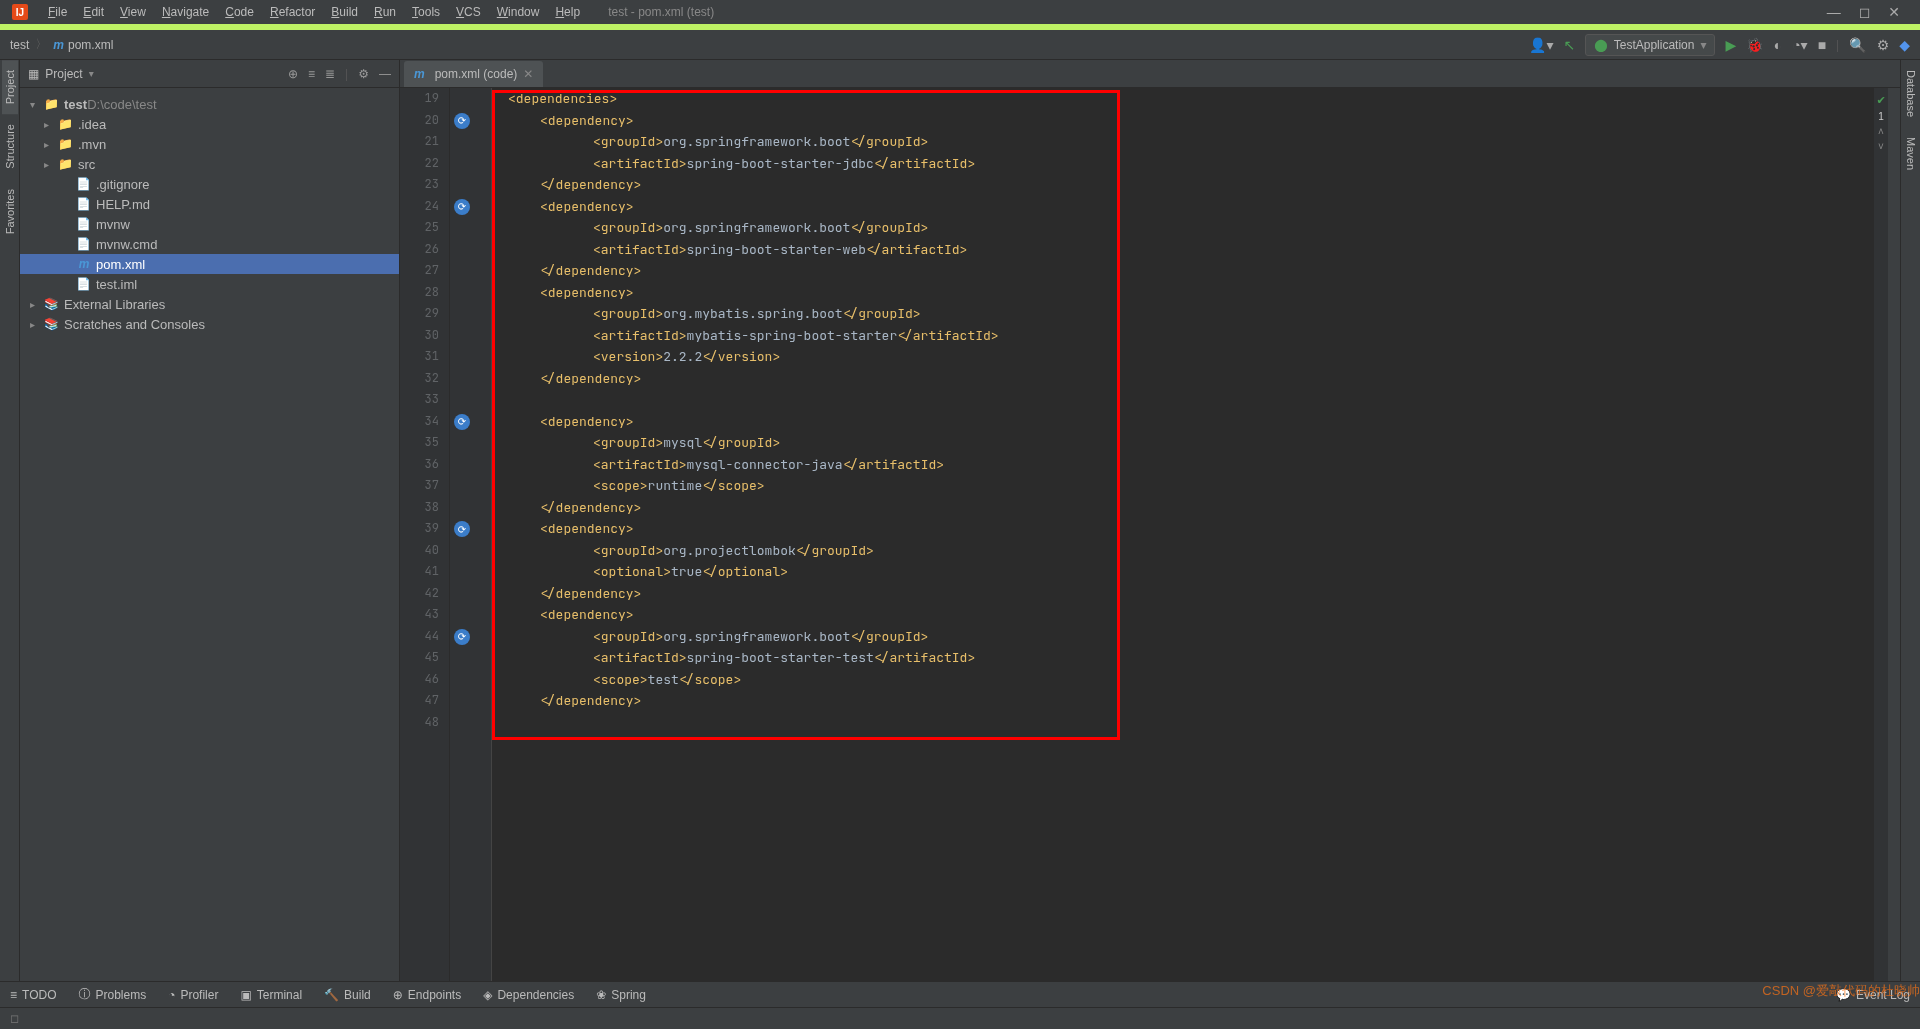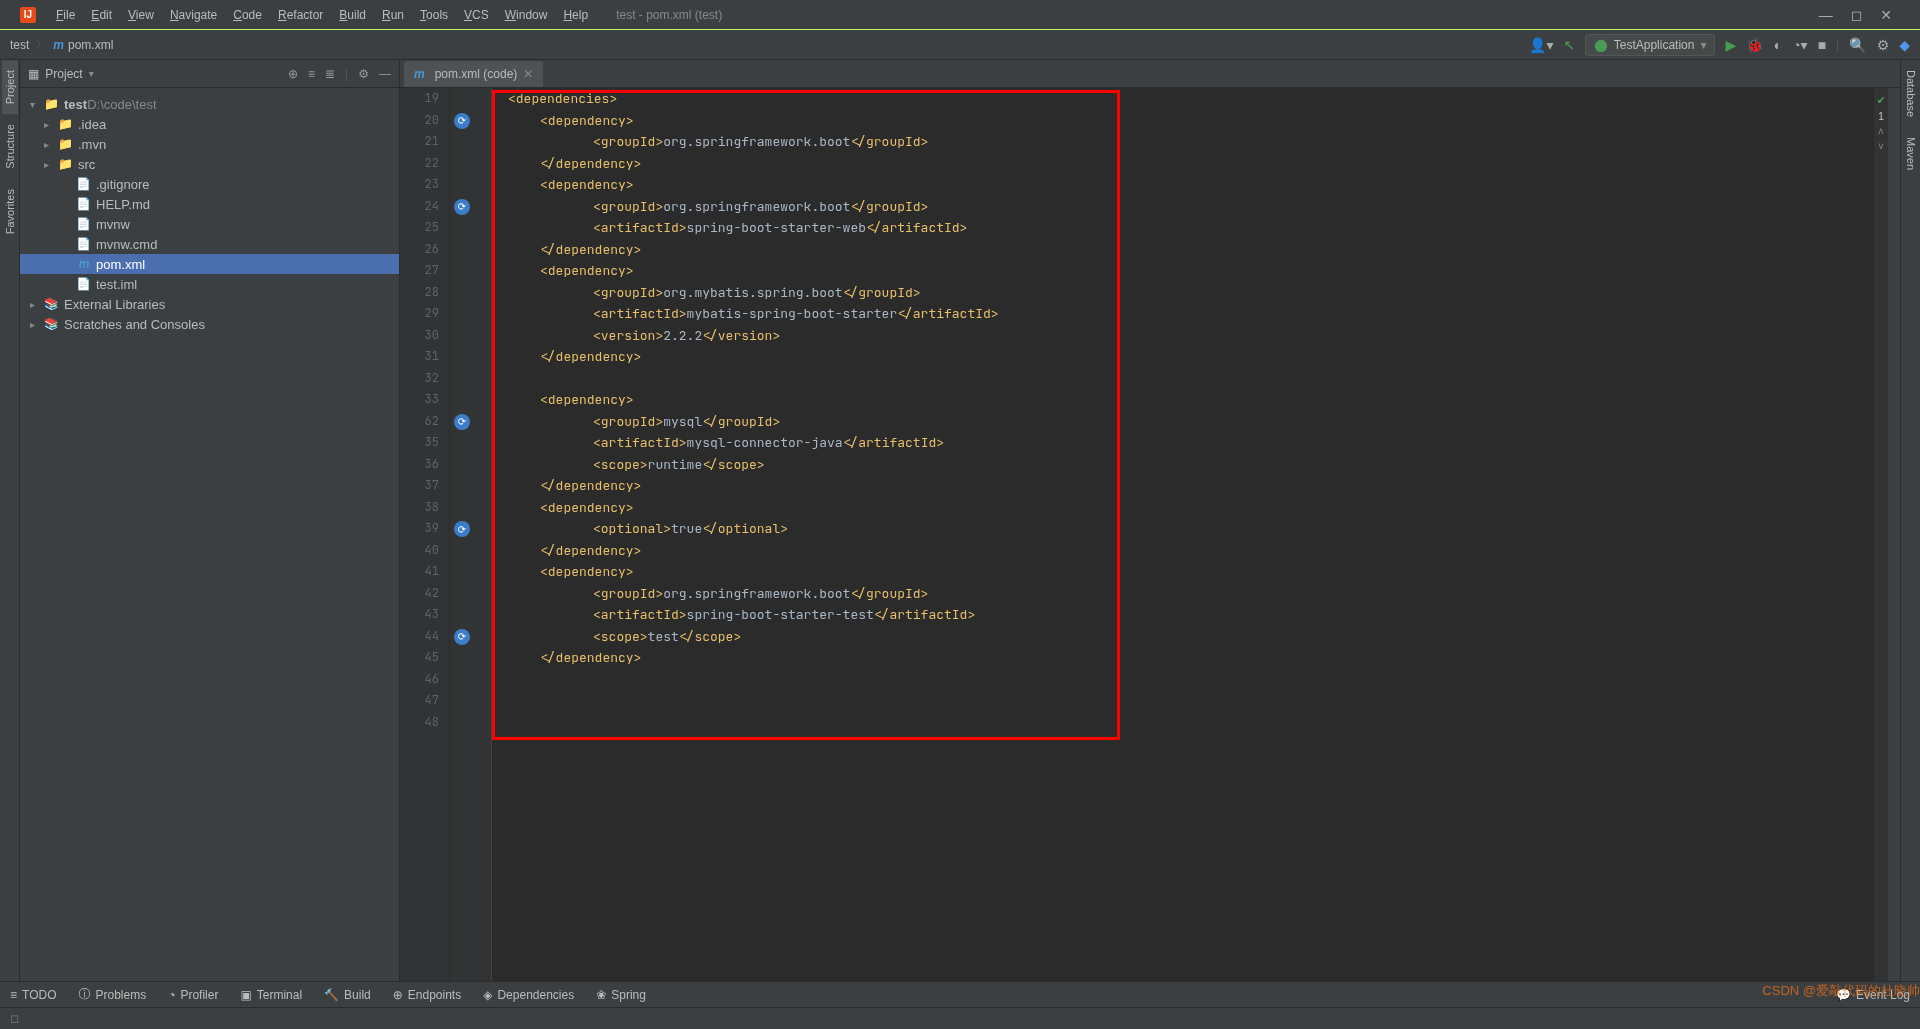--- a/index.html
+++ b/index.html
@@ -1,18 +1,18 @@
 <!DOCTYPE html>
 <html><head>
 <meta charset="utf-8">
 <style>
 * { margin: 0; padding: 0; box-sizing: border-box; }
 body { font-family: "Segoe UI", Arial, sans-serif; font-size: 12px; background: #2b2b2b; color: #bbbbbb; overflow: hidden; width: 1920px; height: 1029px; }
 
-.menubar { height: 30px; background: #3c3f41; display: flex; align-items: center; padding: 0 20px; border-bottom: 1px solid #bef264; }
+.menubar { height: 30px; background: #3c3f41; display: flex; align-items: center; padding: 0 12px; border-bottom: 6px solid #bef264; }
 .app-icon { width: 16px; height: 16px; margin-right: 12px; background:#e64a19; border-radius:2px; display:flex; align-items:center; justify-content:center; color:#fff; font-size:10px; font-weight:bold;}
 .menu-item { padding: 4px 8px; color: #bbbbbb; cursor: pointer; }
 .menu-item u { text-decoration: underline; }
 .title-text { margin-left: 20px; color: #888; }
 .window-controls { margin-left: auto; display: flex; gap: 18px; padding-right: 8px; }
 .window-controls span { color:#aaa; cursor:pointer; font-size:14px; }
 
 .navbar { height: 30px; background: #3c3f41; display: flex; align-items: center; padding: 0 10px; border-bottom: 1px solid #2b2b2b; }
 .crumb { color:#bbb; }
 .crumb-sep { color:#666; margin:0 6px; }
@@ -197,21 +197,21 @@
           <div class="gutter-line">24</div>
           <div class="gutter-line">25</div>
           <div class="gutter-line">26</div>
           <div class="gutter-line">27</div>
           <div class="gutter-line">28</div>
           <div class="gutter-line">29</div>
           <div class="gutter-line">30</div>
           <div class="gutter-line">31</div>
           <div class="gutter-line">32</div>
           <div class="gutter-line">33</div>
-          <div class="gutter-line">62</div>
+          <div class="gutter-line">34</div>
           <div class="gutter-line">35</div>
           <div class="gutter-line">36</div>
           <div class="gutter-line">37</div>
           <div class="gutter-line">38</div>
           <div class="gutter-line">39</div>
           <div class="gutter-line">40</div>
           <div class="gutter-line">41</div>
           <div class="gutter-line">42</div>
           <div class="gutter-line">43</div>
           <div class="gutter-line">44</div>
@@ -226,37 +226,39 @@
           <div class="code-marker" style="top: 325.5px;">⟳</div>
           <div class="code-marker" style="top: 433px;">⟳</div>
           <div class="code-marker" style="top: 540.5px;">⟳</div>
         </div>
       <div class="fold-col"></div>
       <div class="code-area" id="code">
         <div class="red-box"></div>
       <div class="code-line ind1"><span class="tag">&lt;dependencies&gt;</span></div>
           <div class="code-line ind2"><span class="tag">&lt;dependency&gt;</span></div>
           <div class="code-line ind3"><span class="tag">&lt;groupId&gt;</span><span class="val">org.springframework.boot</span><span class="tag">&lt;/groupId&gt;</span></div>
+          <div class="code-line ind3"><span class="tag">&lt;artifactId&gt;</span><span class="val">spring-boot-starter-jdbc</span><span class="tag">&lt;/artifactId&gt;</span></div>
           <div class="code-line ind2"><span class="tag">&lt;/dependency&gt;</span></div>
           <div class="code-line ind2"><span class="tag">&lt;dependency&gt;</span></div>
           <div class="code-line ind3"><span class="tag">&lt;groupId&gt;</span><span class="val">org.springframework.boot</span><span class="tag">&lt;/groupId&gt;</span></div>
           <div class="code-line ind3"><span class="tag">&lt;artifactId&gt;</span><span class="val">spring-boot-starter-web</span><span class="tag">&lt;/artifactId&gt;</span></div>
           <div class="code-line ind2"><span class="tag">&lt;/dependency&gt;</span></div>
           <div class="code-line ind2"><span class="tag">&lt;dependency&gt;</span></div>
           <div class="code-line ind3"><span class="tag">&lt;groupId&gt;</span><span class="val">org.mybatis.spring.boot</span><span class="tag">&lt;/groupId&gt;</span></div>
           <div class="code-line ind3"><span class="tag">&lt;artifactId&gt;</span><span class="val">mybatis-spring-boot-starter</span><span class="tag">&lt;/artifactId&gt;</span></div>
           <div class="code-line ind3"><span class="tag">&lt;version&gt;</span><span class="val">2.2.2</span><span class="tag">&lt;/version&gt;</span></div>
           <div class="code-line ind2"><span class="tag">&lt;/dependency&gt;</span></div>
           <div class="code-line ind0"></div>
           <div class="code-line ind2"><span class="tag">&lt;dependency&gt;</span></div>
           <div class="code-line ind3"><span class="tag">&lt;groupId&gt;</span><span class="val">mysql</span><span class="tag">&lt;/groupId&gt;</span></div>
           <div class="code-line ind3"><span class="tag">&lt;artifactId&gt;</span><span class="val">mysql-connector-java</span><span class="tag">&lt;/artifactId&gt;</span></div>
           <div class="code-line ind3"><span class="tag">&lt;scope&gt;</span><span class="val">runtime</span><span class="tag">&lt;/scope&gt;</span></div>
           <div class="code-line ind2"><span class="tag">&lt;/dependency&gt;</span></div>
           <div class="code-line ind2"><span class="tag">&lt;dependency&gt;</span></div>
+          <div class="code-line ind3"><span class="tag">&lt;groupId&gt;</span><span class="val">org.projectlombok</span><span class="tag">&lt;/groupId&gt;</span></div>
           <div class="code-line ind3"><span class="tag">&lt;optional&gt;</span><span class="val">true</span><span class="tag">&lt;/optional&gt;</span></div>
           <div class="code-line ind2"><span class="tag">&lt;/dependency&gt;</span></div>
           <div class="code-line ind2"><span class="tag">&lt;dependency&gt;</span></div>
           <div class="code-line ind3"><span class="tag">&lt;groupId&gt;</span><span class="val">org.springframework.boot</span><span class="tag">&lt;/groupId&gt;</span></div>
           <div class="code-line ind3"><span class="tag">&lt;artifactId&gt;</span><span class="val">spring-boot-starter-test</span><span class="tag">&lt;/artifactId&gt;</span></div>
           <div class="code-line ind3"><span class="tag">&lt;scope&gt;</span><span class="val">test</span><span class="tag">&lt;/scope&gt;</span></div>
           <div class="code-line ind2"><span class="tag">&lt;/dependency&gt;</span></div>
         </div>
       <div class="problems-strip">
         <span class="ok">✔</span>

